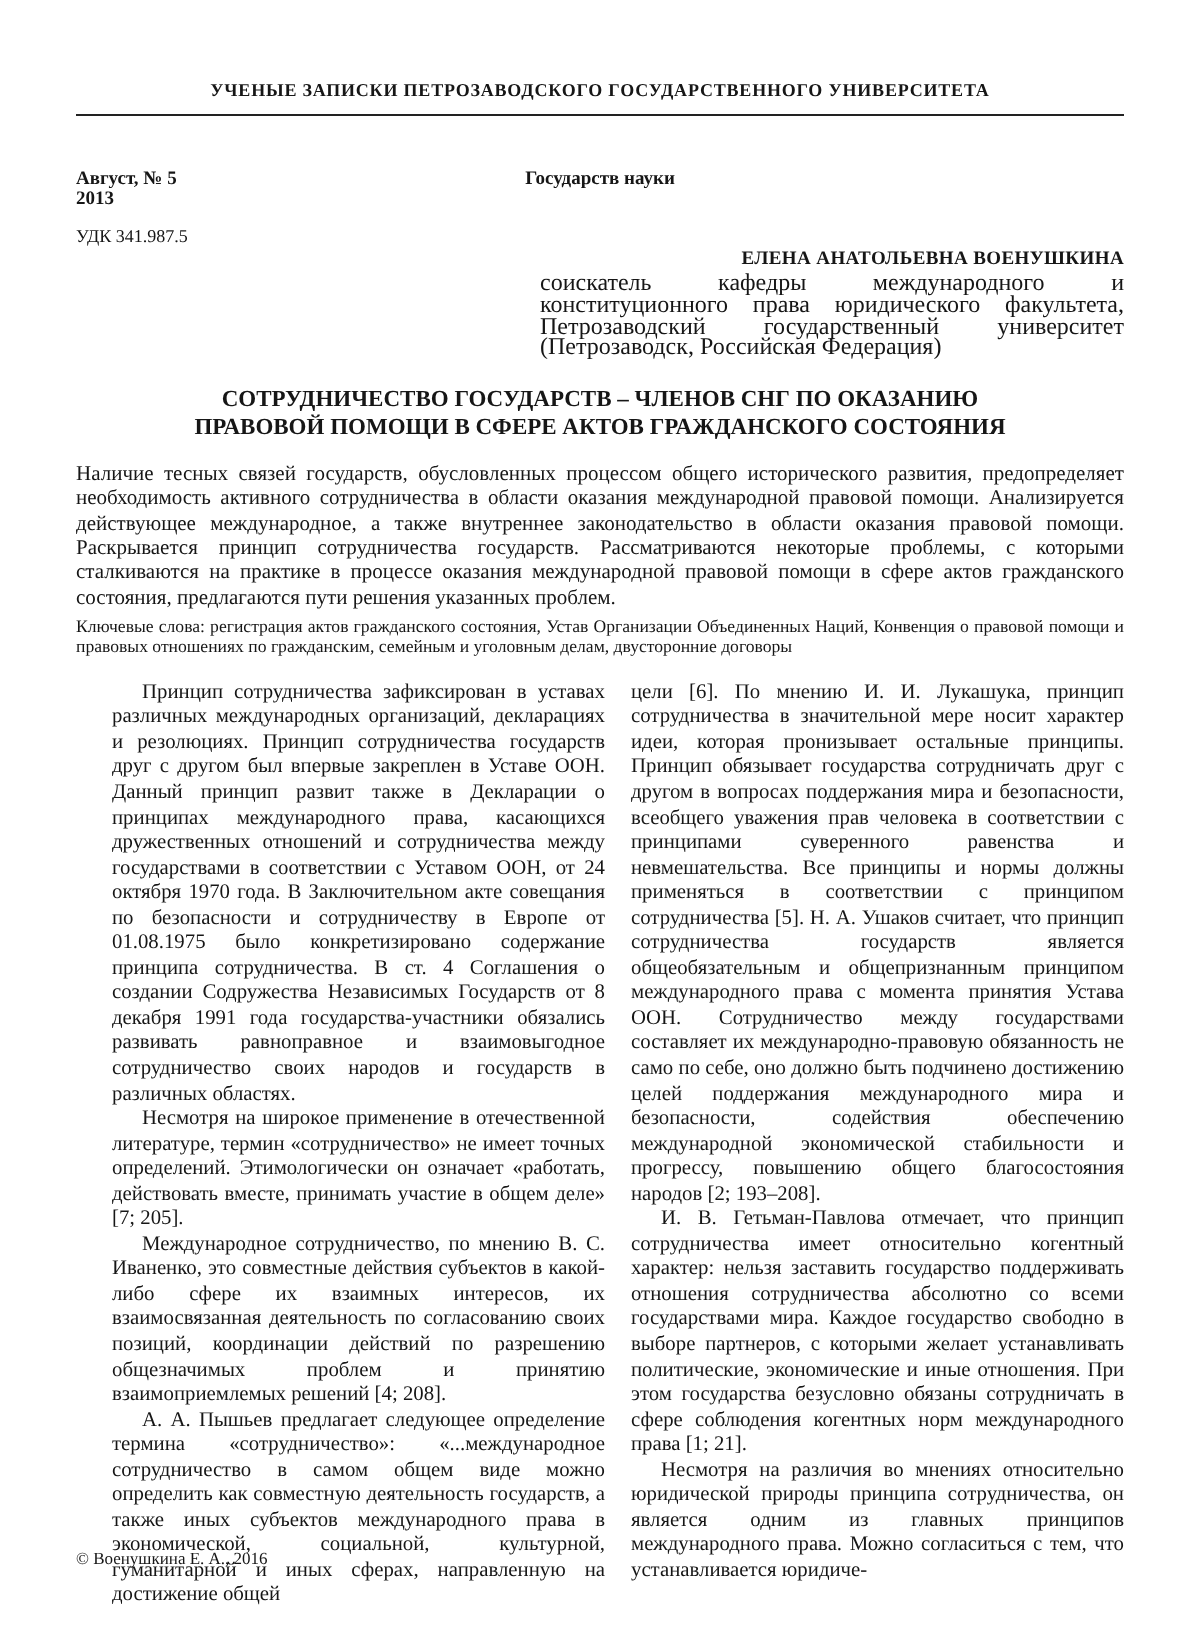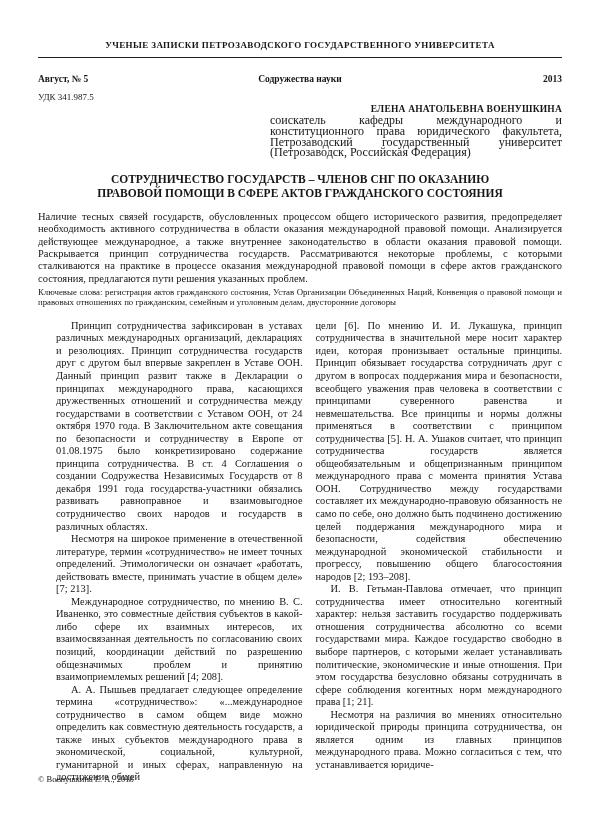--- a/index.html
+++ b/index.html
@@ -22,21 +22,22 @@
     letter-spacing: 0.4px;
     padding-bottom: 7px;
     border-bottom: 1.2px solid #222;
   }
   .issue-row {
     display: flex;
     justify-content: space-between;
     align-items: baseline;
     font-weight: bold;
     font-size: 9.5px;
-    margin-top: 16px;
+    margin-top: 27px;
+    flex-direction: column;
   }
   .issue-row .center { position: absolute; left: 0; right: 0; text-align: center; }
   .issue-row { position: relative; }
   .udk {
     font-size: 9px;
     margin-top: 8px;
   }
   
   .author-block {
     width: 292px;
@@ -109,21 +110,21 @@
 </style>
 </head>
 <body>
 
 <div class="page">
 
   <div class="running-head">УЧЕНЫЕ ЗАПИСКИ ПЕТРОЗАВОДСКОГО ГОСУДАРСТВЕННОГО УНИВЕРСИТЕТА</div>
 
   <div class="issue-row">
     <span>Август, № 5</span>
-    <span class="center">Содружества науки</span>
+    <span class="center">Государств науки</span>
     <span>2013</span>
   </div>
 
   <div class="udk">УДК 341.987.5</div>
 
   <div class="author-block">
     <div class="author-name">ЕЛЕНА АНАТОЛЬЕВНА ВОЕНУШКИНА</div>
     <div class="author-affiliation">соискатель кафедры международного и конституционного права юридического факультета, Петрозаводский государственный университет (Петрозаводск, Российская Федерация)</div>
   </div>
 
@@ -132,21 +133,21 @@
     <div>ПРАВОВОЙ ПОМОЩИ В СФЕРЕ АКТОВ ГРАЖДАНСКОГО СОСТОЯНИЯ</div>
   </div>
 
   <div class="abstract">Наличие тесных связей государств, обусловленных процессом общего исторического развития, предопределяет необходимость активного сотрудничества в области оказания международной правовой помощи. Анализируется действующее международное, а также внутреннее законодательство в области оказания правовой помощи. Раскрывается принцип сотрудничества государств. Рассматриваются некоторые проблемы, с которыми сталкиваются на практике в процессе оказания международной правовой помощи в сфере актов гражданского состояния, предлагаются пути решения указанных проблем.</div>
 
   <div class="keywords">Ключевые слова: регистрация актов гражданского состояния, Устав Организации Объединенных Наций, Конвенция о правовой помощи и правовых отношениях по гражданским, семейным и уголовным делам, двусторонние договоры</div>
 
   <div class="columns">
     <div class="col">
         <p class="para">Принцип сотрудничества зафиксирован в уставах различных международных организаций, декларациях и резолюциях. Принцип сотрудничества государств друг с другом был впервые закреплен в Уставе ООН. Данный принцип развит также в Декларации о принципах международного права, касающихся дружественных отношений и сотрудничества между государствами в соответствии с Уставом ООН, от 24 октября 1970 года. В Заключительном акте совещания по безопасности и сотрудничеству в Европе от 01.08.1975 было конкретизировано содержание принципа сотрудничества. В ст. 4 Соглашения о создании Содружества Независимых Государств от 8 декабря 1991 года государства-участники обязались развивать равноправное и взаимовыгодное сотрудничество своих народов и государств в различных областях.</p>
-        <p class="para">Несмотря на широкое применение в отечественной литературе, термин «сотрудничество» не имеет точных определений. Этимологически он означает «работать, действовать вместе, принимать участие в общем деле» [7; 213].</p>
+        <p class="para">Несмотря на широкое применение в отечественной литературе, термин «сотрудничество» не имеет точных определений. Этимологически он означает «работать, действовать вместе, принимать участие в общем деле» [7; 205].</p>
         <p class="para">Международное сотрудничество, по мнению В. С. Иваненко, это совместные действия субъектов в какой-либо сфере их взаимных интересов, их взаимосвязанная деятельность по согласованию своих позиций, координации действий по разрешению общезначимых проблем и принятию взаимоприемлемых решений [4; 208].</p>
         <p class="para">А. А. Пышьев предлагает следующее определение термина «сотрудничество»: «...международное сотрудничество в самом общем виде можно определить как совместную деятельность государств, а также иных субъектов международного права в экономической, социальной, культурной, гуманитарной и иных сферах, направленную на достижение общей</p>
       </div>
     <div class="col">
         <p class="para no-indent">цели [6]. По мнению И. И. Лукашука, принцип сотрудничества в значительной мере носит характер идеи, которая пронизывает остальные принципы. Принцип обязывает государства сотрудничать друг с другом в вопросах поддержания мира и безопасности, всеобщего уважения прав человека в соответствии с принципами суверенного равенства и невмешательства. Все принципы и нормы должны применяться в соответствии с принципом сотрудничества [5]. Н. А. Ушаков считает, что принцип сотрудничества государств является общеобязательным и общепризнанным принципом международного права с момента принятия Устава ООН. Сотрудничество между государствами составляет их международно-правовую обязанность не само по себе, оно должно быть подчинено достижению целей поддержания международного мира и безопасности, содействия обеспечению международной экономической стабильности и прогрессу, повышению общего благосостояния народов [2; 193–208].</p>
         <p class="para">И. В. Гетьман-Павлова отмечает, что принцип сотрудничества имеет относительно когентный характер: нельзя заставить государство поддерживать отношения сотрудничества абсолютно со всеми государствами мира. Каждое государство свободно в выборе партнеров, с которыми желает устанавливать политические, экономические и иные отношения. При этом государства безусловно обязаны сотрудничать в сфере соблюдения когентных норм международного права [1; 21].</p>
         <p class="para">Несмотря на различия во мнениях относительно юридической природы принципа сотрудничества, он является одним из главных принципов международного права. Можно согласиться с тем, что устанавливается юридиче-</p>
       </div>
   </div>
 

